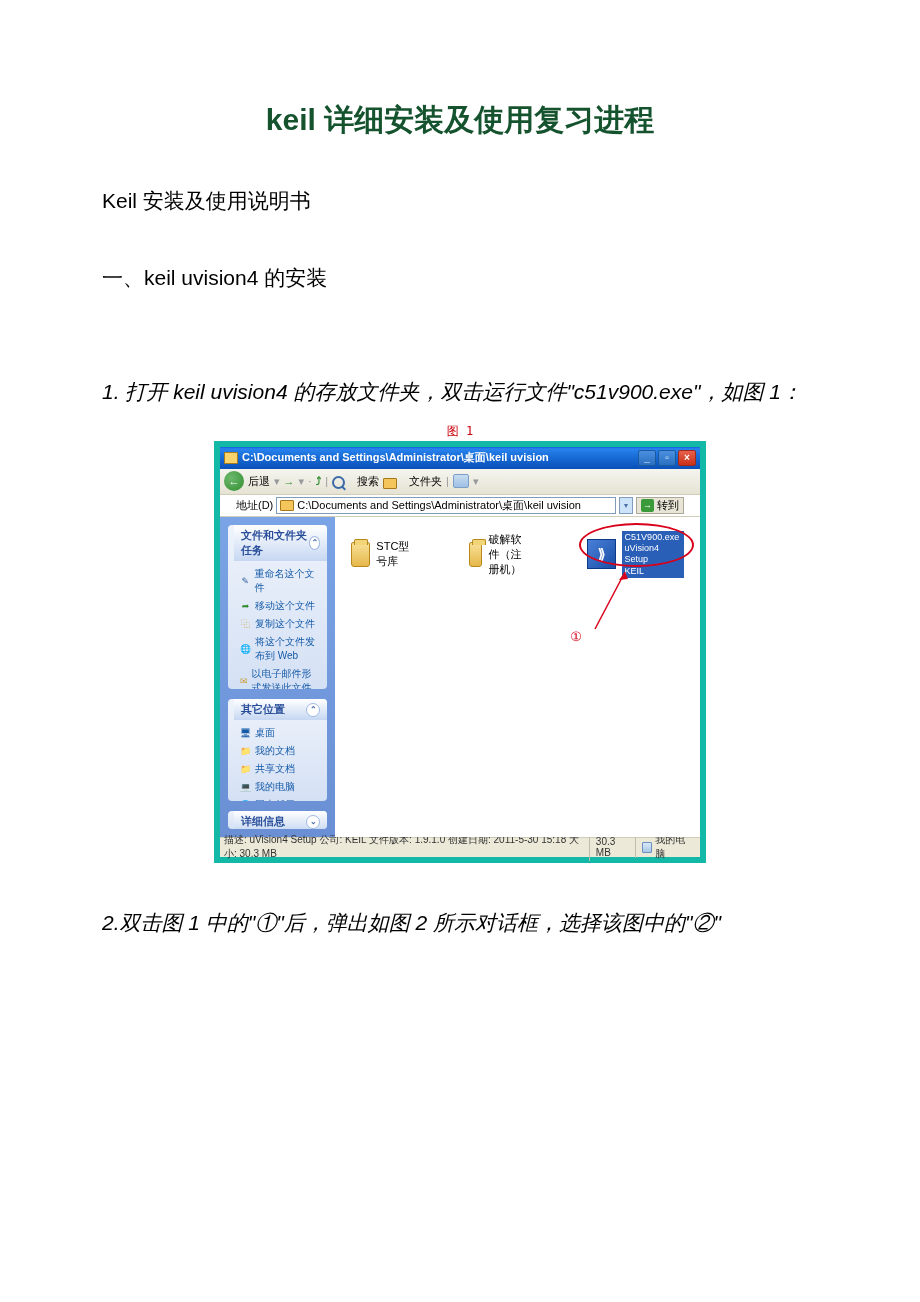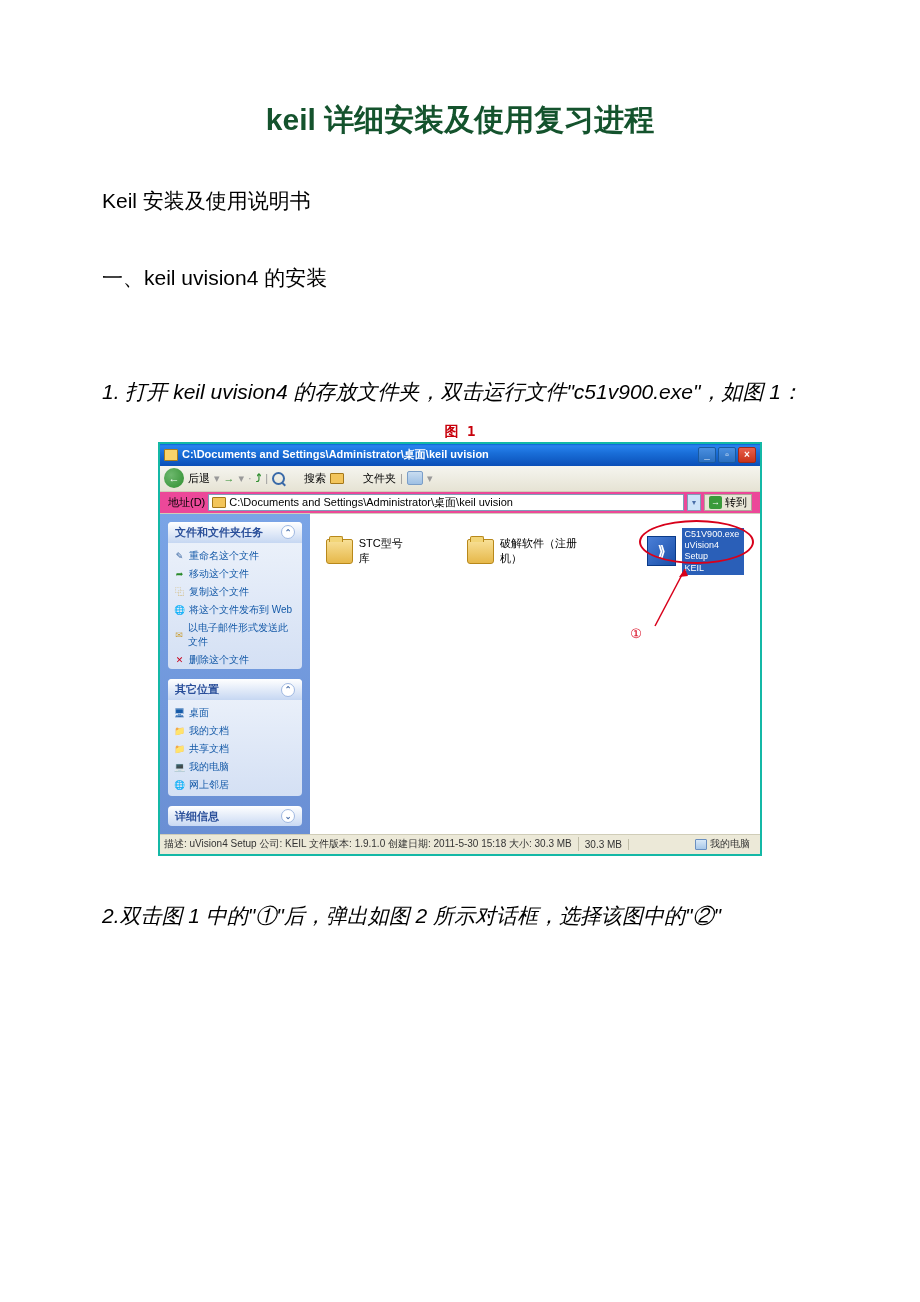--- a/index.html
+++ b/index.html
@@ -22,32 +22,32 @@
     font-size: 21px;
     color: #000;
     line-height: 1.6;
     text-indent: 2em;
     margin-bottom: 8px;
     margin-top: 43px;
   }
   .no-indent { text-indent: 0; font-style: italic; }
   .figure-caption {
     text-align: center;
-    font-weight: bold;
+    font-weight: normal;
     color: #c8000b;
-    font-size: 14px;
+    font-size: 12px;
     margin-top: 14px;
     margin-bottom: 1px;
     font-family: "SimSun", monospace;
   }
   
   .explorer {
-    width: 604px;
+    width: 492px;
     margin: 0 auto 20px auto;
-    border: 2px solid #14b8a6;
+    border: 6px solid #14b8a6;
     font-family: "Tahoma", "SimSun", sans-serif;
     background: #ece9d8;
   }
   .titlebar {
     height: 22px;
     background: linear-gradient(to bottom, #0a5fd6, #2983ef 8%, #1a6fd9 40%, #0a4fb8);
     display: flex;
     align-items: center;
     padding: 0 4px;
     color: #fff;
@@ -99,32 +99,32 @@
     border-bottom: 1px solid #d0cdb8;
     display: flex; align-items: center;
     padding: 0 4px; font-size: 11px; gap: 4px;
   }
   .tb-back {
     width: 20px; height: 20px; border-radius: 50%;
     background: radial-gradient(circle at 35% 35%, #6db86d, #2f8e2f);
     display:flex;align-items:center;justify-content:center;color:#fff;font-size:11px;
   }
   .tb-sep { color: #999; }
-  .tb-ico { display:inline-flex;align-items:center;gap:19px; }
+  .tb-ico { display:inline-flex;align-items:flex-end;gap:12px; }
   .tb-folder { width:14px;height:11px;background:#f3c55b;border:1px solid #a5781a;border-radius:1px;display:inline-block; }
   .tb-up { color:#2f8e2f;font-weight:bold; }
   .tb-search { width:13px;height:13px;border:2px solid #3a6aa8;border-radius:50%;display:inline-block;position:relative; }
   .tb-search::after{content:"";position:absolute;width:5px;height:2px;background:#3a6aa8;bottom:-2px;right:-3px;transform:rotate(45deg);}
   .tb-views { width:16px;height:14px;border:1px solid #7a9ec8;background:linear-gradient(#c8dcf0,#9ec0e4);border-radius:2px;display:inline-block; }
   .addressbar {
     height: 22px;
-    background: #ec4899;
+    background: #ffffff;
     border-bottom: 1px solid #d0cdb8;
     display: flex; align-items: center;
-    padding: 0 8px; font-size: 11px; gap: 3px;
+    padding: 0 16px; font-size: 11px; gap: 3px;
   }
   .addressbar .addr-input {
     flex: 1; height: 17px; background: #fff;
     border: 1px solid #7f9db9; padding: 0 3px;
     display:flex;align-items:center;gap:3px;color:#000;
   }
   .addr-dd { width:14px;height:17px;background:#cde3f9;border:1px solid #7f9db9;display:flex;align-items:center;justify-content:center;color:#4a6fa8;font-size:8px; }
   .go-btn {
     height:17px;background:#e8e5d6;border:1px solid #aca899;
     display:flex;align-items:center;padding:0 4px;gap:3px;
@@ -136,20 +136,21 @@
   .sidebar {
     width: 150px;
     background: linear-gradient(to bottom, #7aa4e6, #6a8fd4);
     padding: 8px 8px;
     display:flex;flex-direction:column;gap:10px;
   }
   .side-panel {
     background: linear-gradient(to bottom, #eef3fb, #d4e0f4);
     border-radius: 4px;
     overflow:hidden;
+    padding-left:6px;
   }
   .sp-header {
     background: linear-gradient(to bottom, #ffffff, #c6d7f2);
     padding: 3px 7px;
     font-size: 11px;
     font-weight: bold;
     color: #2a4f9a;
     display:flex;justify-content:space-between;align-items:center;
   }
   .sp-toggle {

